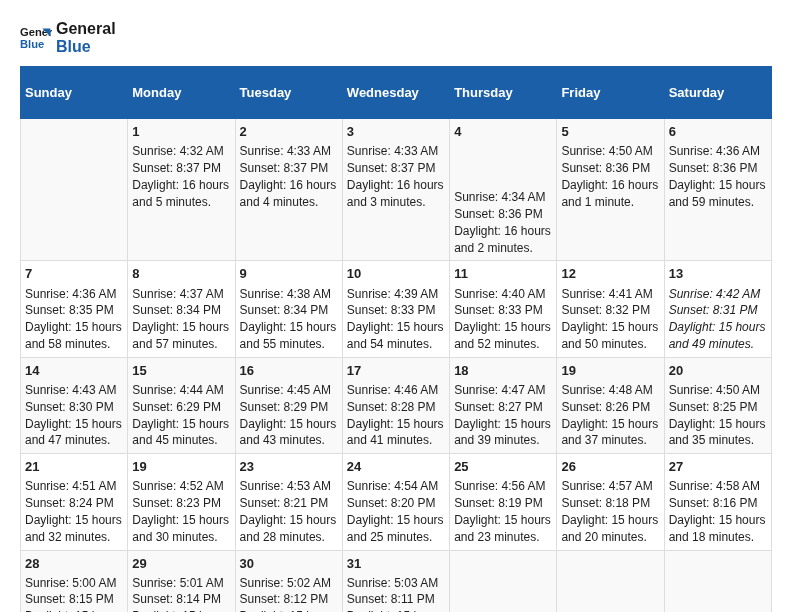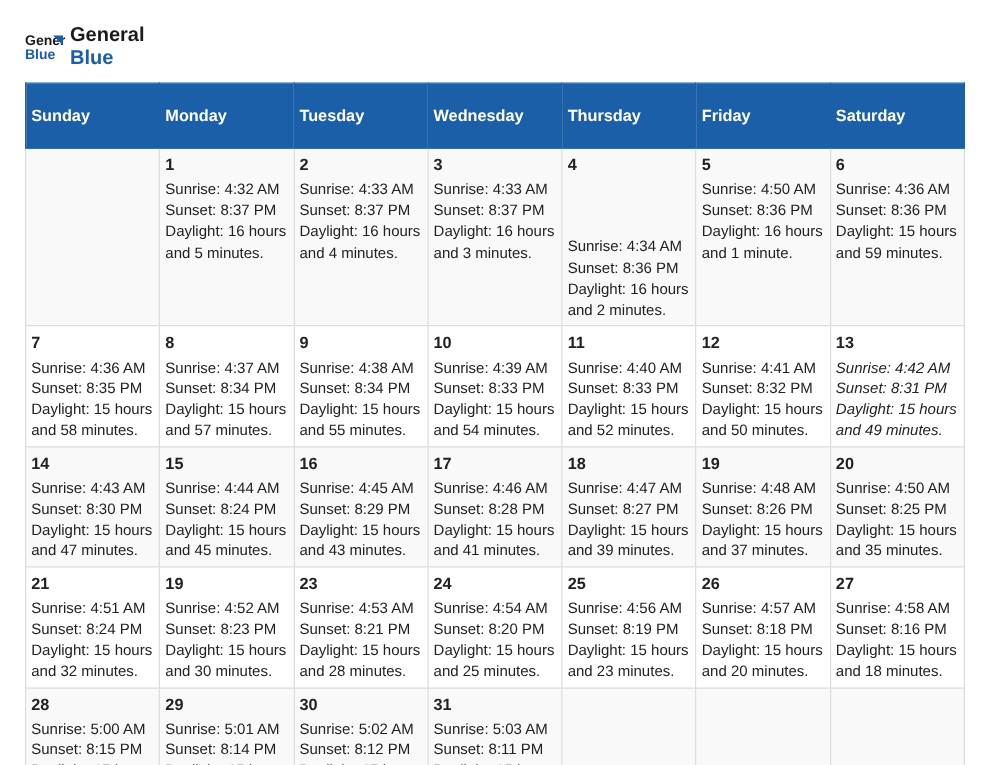--- a/index.html
+++ b/index.html
@@ -207,21 +207,21 @@
         <td>
           <span class="day-num">14</span>
           <div class="cell-content" style="white-space: pre-line;">Sunrise: 4:43 AM
 Sunset: 8:30 PM
 Daylight: 15 hours
 and 47 minutes.</div>
         </td>
         <td>
           <span class="day-num">15</span>
           <div class="cell-content" style="white-space: pre-line;">Sunrise: 4:44 AM
-Sunset: 8:24 PM
+Sunset: 6:29 PM
 Daylight: 15 hours
 and 45 minutes.</div>
         </td>
         <td>
           <span class="day-num">16</span>
           <div class="cell-content" style="white-space: pre-line;">Sunrise: 4:45 AM
 Sunset: 8:29 PM
 Daylight: 15 hours
 and 43 minutes.</div>
         </td>

